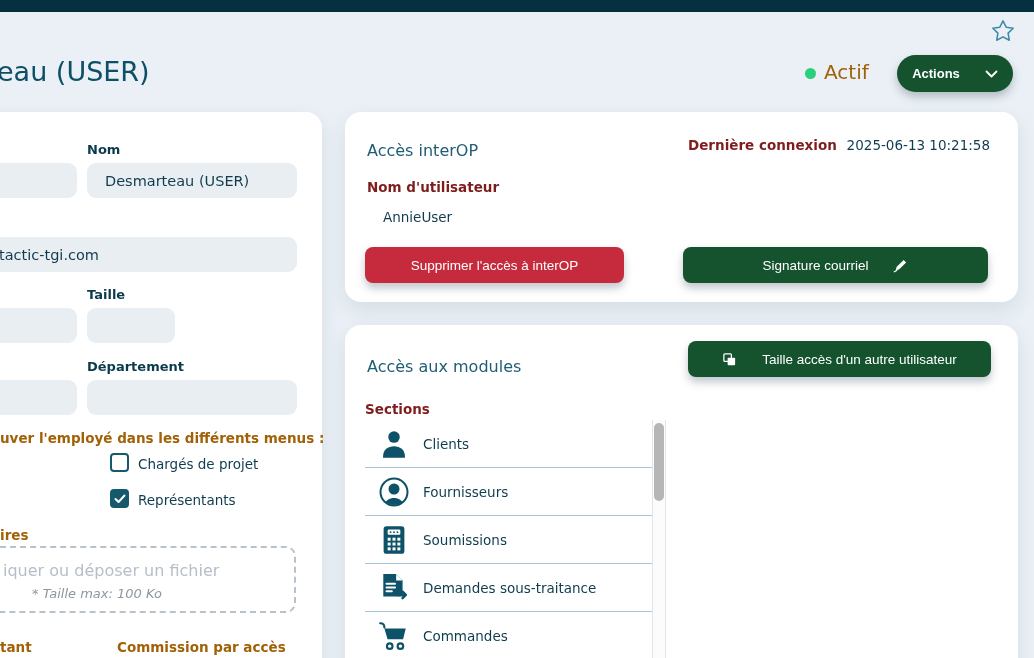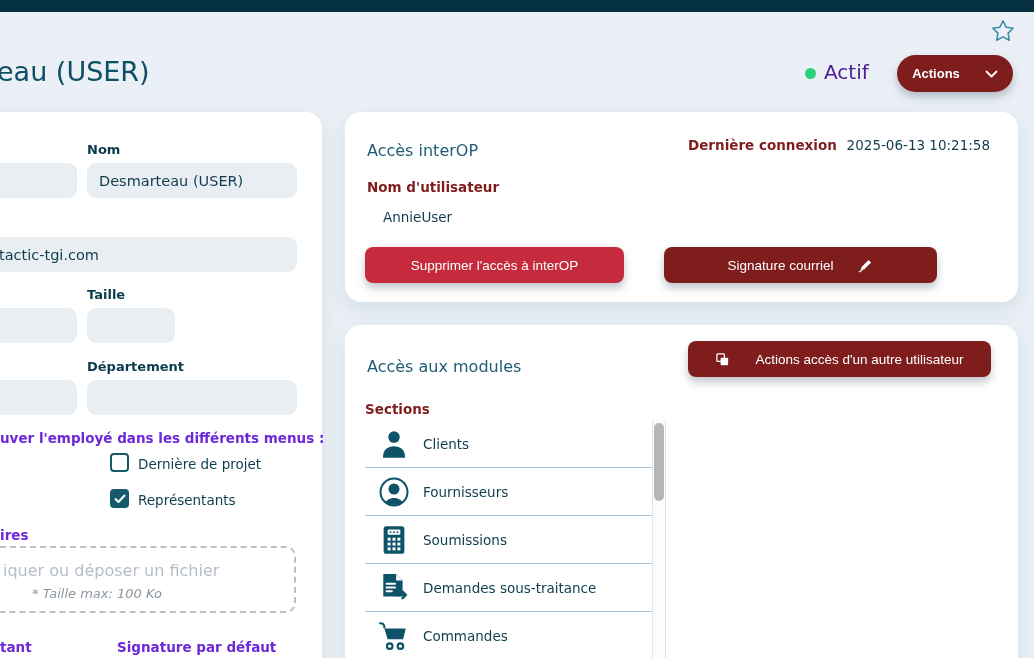--- a/index.html
+++ b/index.html
@@ -6,39 +6,39 @@
   body { font-family:"DejaVu Sans","Liberation Sans",sans-serif; }
   .screen { position:relative; width:1034px; height:658px; overflow:hidden; background:#eaf0f5; }
   .abs { position:absolute; }
 
   .topbar { left:0; top:0; width:1034px; height:12px; background:#04303f; }
 
   .page-title { left:-3px; top:56px; font-size:27px; color:#0d4f66; }
 
   .star { left:990px; top:18px; width:26px; height:26px; cursor:pointer; }
   .status-dot { left:805px; top:68px; width:11px; height:11px; border-radius:50%; background:#2bd07c; }
-  .status-label { left:824px; top:60px; font-size:20px; color:#4c1d95;text-align:center; }
+  .status-label { left:824px; top:60px; font-size:20px; color:#a16207;text-align:center; }
 
   .btn { display:flex; align-items:center; justify-content:center; gap:9px;
          color:#fff; font-size:13.5px; border:none; cursor:pointer;
          box-shadow:0 5px 9px rgba(90,105,120,0.38); }
-  .btn-teal { background:#7f1d1d;gap:25px; }
+  .btn-teal { background:#14532d;gap:25px; }
   .btn-red  { background:#c52b3c; }
   .actions-btn { left:897px; top:55px; width:116px; height:37px; border-radius:19px; font-weight:bold; font-size:13px; }
 
   .card { background:#ffffff; border-radius:16px; box-shadow:0 8px 20px rgba(30,70,95,0.10); }
   .card-left    { left:-40px; top:112px; width:362px; height:600px; }
   .card-interop { left:345px; top:112px; width:673px; height:190px; }
   .card-modules { left:345px; top:325px; width:673px; height:360px; }
 
   .field-label { font-weight:bold; font-size:13px; color:#0a3b4d; }
   .input { background:#e9eef3; border:none; border-radius:9px; height:35px;
-           font-family:inherit; font-size:14.5px; color:#123c4e; padding:0 12px; }
-
-  .section-heading { font-weight:bold; font-size:13.5px; color:#6d28d9; }
+           font-family:inherit; font-size:14.5px; color:#123c4e; padding:0 18px; }
+
+  .section-heading { font-weight:bold; font-size:13.5px; color:#a16207; }
 
   .checkbox { width:19px; height:19px; border-radius:4px; cursor:pointer; }
   .checkbox.unchecked { border:2px solid #16596c; background:#fff; }
   .checkbox.checked { background:#16596c; display:flex; align-items:center; justify-content:center; }
   .checkbox-label { font-size:13.5px; color:#0e3d4f; }
 
   .upload-box { border:2px dashed #b7c2cb; border-radius:10px; cursor:pointer; }
   .upload-text { font-size:16px; color:#b6bec7; }
   .upload-hint { font-size:13px; font-style:italic; color:#8d979f; }
 
@@ -97,77 +97,77 @@
   <input class="abs input" style="left: -30px; top: 308px; width: 107px;">
   <input class="abs input" style="left: 87px; top: 308px; width: 88px;">
 
   <div class="abs field-label" style="left:87px; top:359px;">Département</div>
   <input class="abs input" style="left: -30px; top: 380px; width: 107px;">
   <input class="abs input" style="left: 87px; top: 380px; width: 210px;">
 
   <div class="abs section-heading" style="left:0px; top:430px;">uver l'employé dans les différents menus :</div>
 
   <div class="abs checkbox unchecked" style="left:110px; top:453px;"></div>
-  <div class="abs checkbox-label" style="left:138px; top:456px;">Dernière de projet</div>
+  <div class="abs checkbox-label" style="left:138px; top:456px;">Chargés de projet</div>
 
   <div class="abs checkbox checked" style="left:110px; top:489px;">
     <span style="display:flex;">
       <svg width="12" height="10" viewBox="0 0 12 10">
           <path d="M1.5 5l3 3 6-6.5" fill="none" stroke="#fff" stroke-width="2" stroke-linecap="round" stroke-linejoin="round"></path>
         </svg>
     </span>
   </div>
   <div class="abs checkbox-label" style="left:138px; top:492px;">Représentants</div>
 
   <div class="abs section-heading" style="left:0px; top:527px;">ires</div>
 
   <div class="abs upload-box" style="left:-30px; top:546px; width:326px; height:67px;">
     <div class="abs upload-text" style="left:31px; top:13px;">iquer ou déposer un fichier</div>
     <div class="abs upload-hint" style="left:60px; top:38px;">* Taille max: 100 Ko</div>
   </div>
 
   <div class="abs section-heading" style="left:0px; top:639px;">tant</div>
-  <div class="abs section-heading" style="left:117px; top:639px;">Signature par défaut</div>
+  <div class="abs section-heading" style="left:117px; top:639px;">Commission par accès</div>
 
   <div class="abs card card-interop"></div>
 
   <div class="abs panel-title" style="left:367px; top:141px;">Accès interOP</div>
 
   <div class="abs kv-label" style="left:688px; top:137px;">Dernière connexion</div>
   <div class="abs kv-value" style="right:44px; top:137px;margin-left:14px;">2025-06-13 10:21:58</div>
 
   <div class="abs kv-label" style="left:367px; top:179px;">Nom d'utilisateur</div>
   <div class="abs kv-value" style="left:367px; top:209px;margin-left:16px;">AnnieUser</div>
 
   <button class="abs btn btn-red action-btn" style="left:365px; top:247px; width:259px;">
     <span>Supprimer l'accès à interOP</span>
   </button>
 
-  <button class="abs btn btn-teal action-btn" style="left:664px; top:247px; width:273px;">
+  <button class="abs btn btn-teal action-btn" style="left:683px; top:247px; width:305px;">
     <span>Signature courriel</span>
     <span style="display:flex;">
       <svg width="15" height="15" viewBox="0 0 24 24">
         <path d="M4 20l2-6L17 3l4 4L10 18l-6 2z" fill="#fff"></path>
         <path d="M2 22l4-2" stroke="#fff" stroke-width="2" stroke-linecap="round"></path>
       </svg>
     </span>
   </button>
 
   <div class="abs card card-modules"></div>
 
   <div class="abs panel-title" style="left:367px; top:357px;">Accès aux modules</div>
 
   <button class="abs btn btn-teal action-btn" style="left:688px; top:341px; width:303px;">
     <span style="display:flex;">
       <svg width="15" height="15" viewBox="0 0 24 24">
         <rect x="3" y="3" width="12" height="12" rx="1.5" fill="none" stroke="#fff" stroke-width="2"></rect>
         <rect x="9" y="9" width="12" height="12" rx="1.5" fill="#fff"></rect>
       </svg>
     </span>
-    <span>Actions accès d'un autre utilisateur</span>
+    <span>Taille accès d'un autre utilisateur</span>
   </button>
 
   <div class="abs kv-label" style="left:365px; top:401px;">Sections</div>
 
   <div class="abs module-list">
 
     <div class="module-row">
       <span class="module-icon">
         <svg width="28" height="30" viewBox="0 0 24 26">
           <circle cx="12" cy="7" r="5" fill="#0d5268"></circle>

